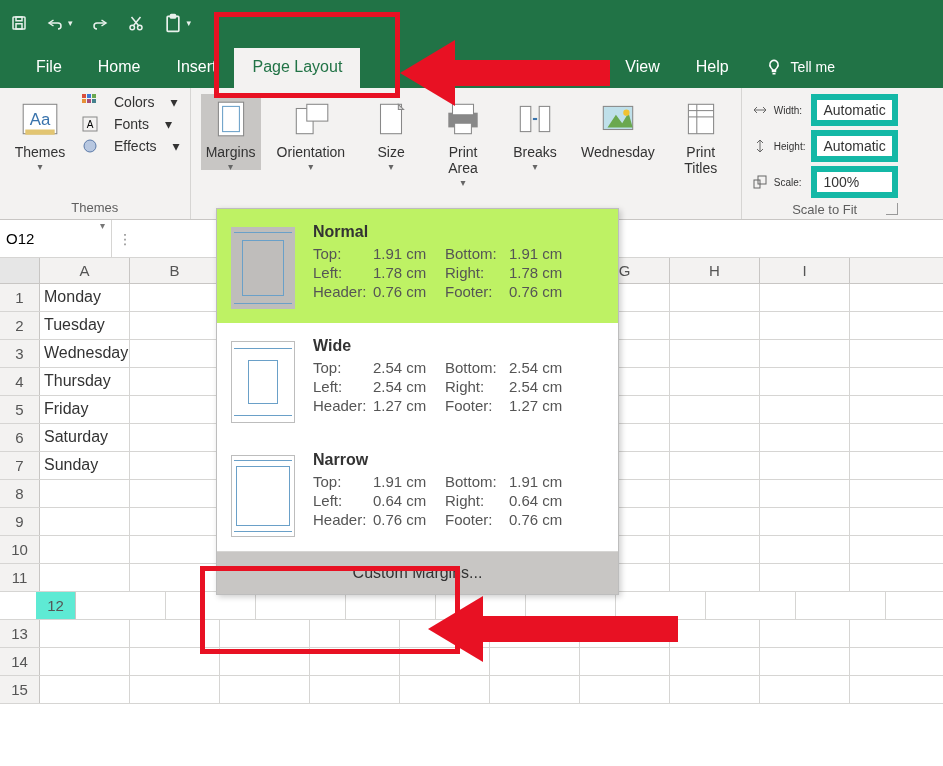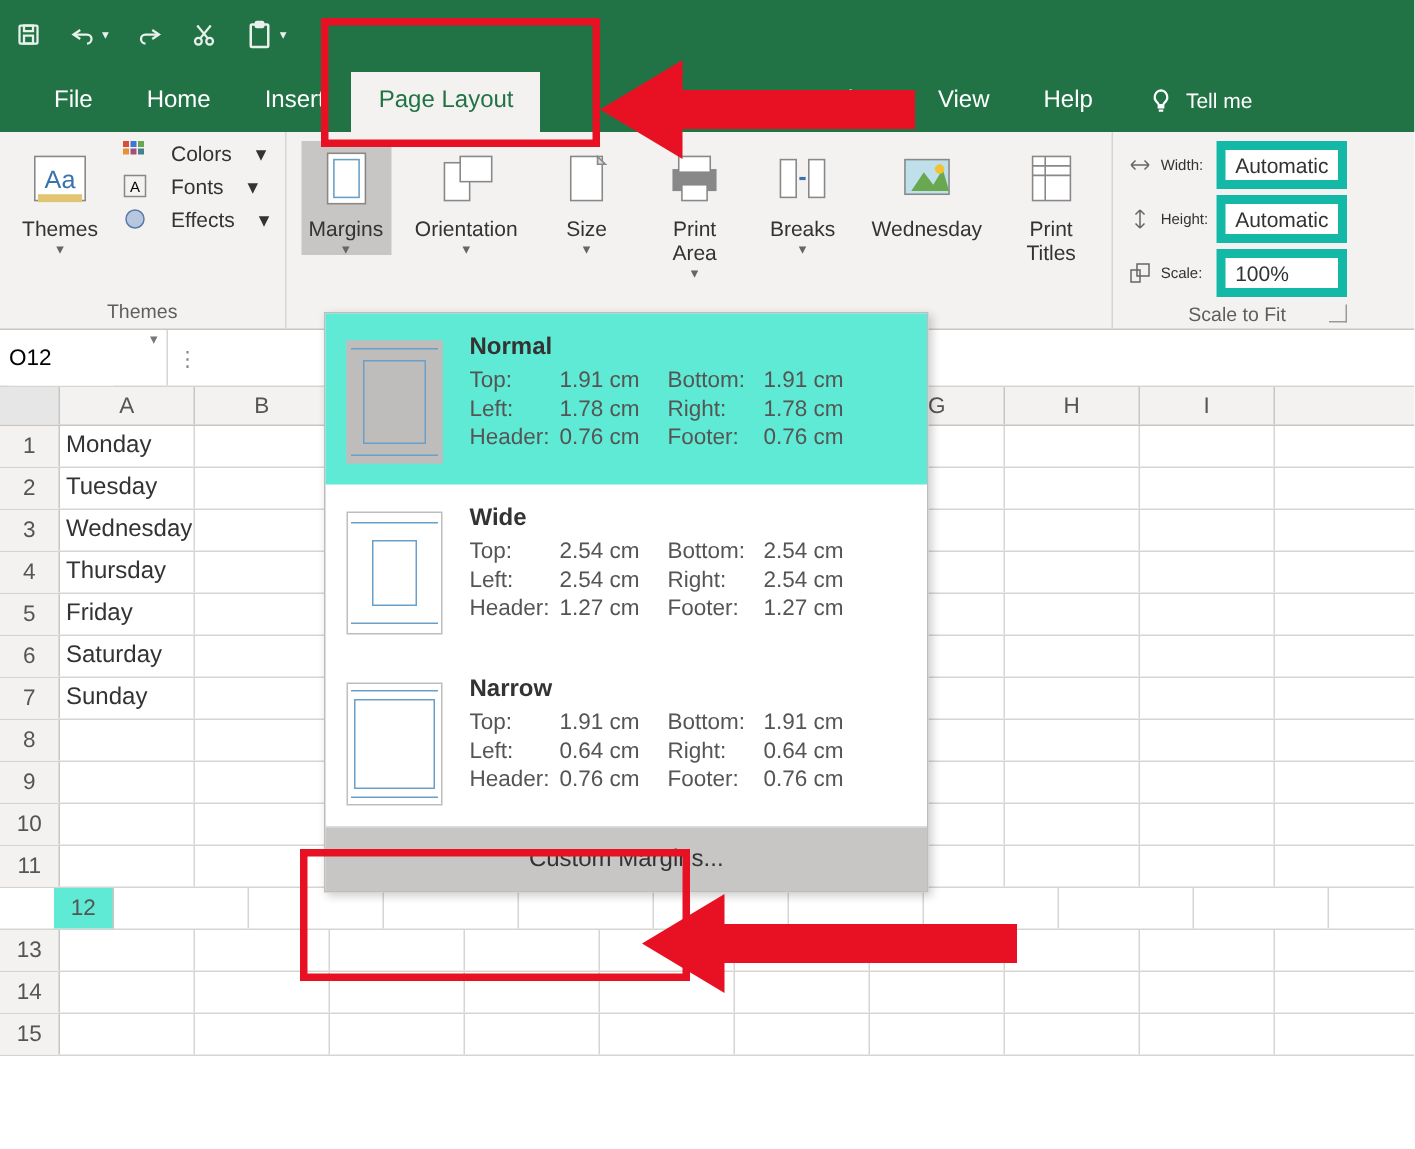--- a/index.html
+++ b/index.html
@@ -47,21 +47,21 @@
   .ch { width:90px; border-right:1px solid #c8c6c4; text-align:center; font-size:15px; color:#555; line-height:26px; }
   .row { display:flex; border-bottom:1px solid #d6d5d3; height:28px; }
   .rh { width:40px; background:#f3f2f1; border-right:1px solid #c8c6c4; text-align:center; font-size:15px; color:#555; line-height:28px; }
   .rh.sel { background:#5eead4;margin-left:36px; }
   .cell { width:90px; border-right:1px solid #d6d5d3; font-size:16px; padding:3px 4px 0; line-height:1.2; }
   .selrow .cell:first-of-type { outline:2px solid #217346; outline-offset:-1px; }
 
   
   .dropdown { position:absolute; left:216px; top:208px; width:403px; background:#fff; border:1px solid #bdbdbd; box-shadow:2px 2px 6px rgba(0,0,0,.2); z-index:10; }
   .dd-item { display:flex; align-items:flex-start; gap:18px; padding:14px 18px 14px 14px; cursor:pointer; }
-  .dd-item.selected { background:#5eead4; }
+  .dd-item.selected { background:#bef264; }
   .dd-item .thumb { width:64px; height:82px; border:1px solid #bdbdbd; position:relative; margin-top:4px; }
   .dd-item.selected .thumb { background:#bfbdbb; }
   .dd-item .thumb::before { content:""; position:absolute; border:1px solid #6aa0c8; }
   .dd-item.normal .thumb::before { left:10px; right:10px; top:12px; bottom:12px; }
   .dd-item.wide .thumb::before   { left:16px; right:16px; top:18px; bottom:18px; }
   .dd-item.narrow .thumb::before { left:4px;  right:4px;  top:10px; bottom:10px; }
   .dd-item .thumb::after { content:""; position:absolute; left:2px; right:2px; border-top:1px solid #6aa0c8; border-bottom:1px solid #6aa0c8; }
   .dd-item.normal .thumb::after { top:4px; bottom:4px; }
   .dd-item.wide   .thumb::after { top:6px; bottom:6px; }
   .dd-item.narrow .thumb::after { top:4px; bottom:4px; }

